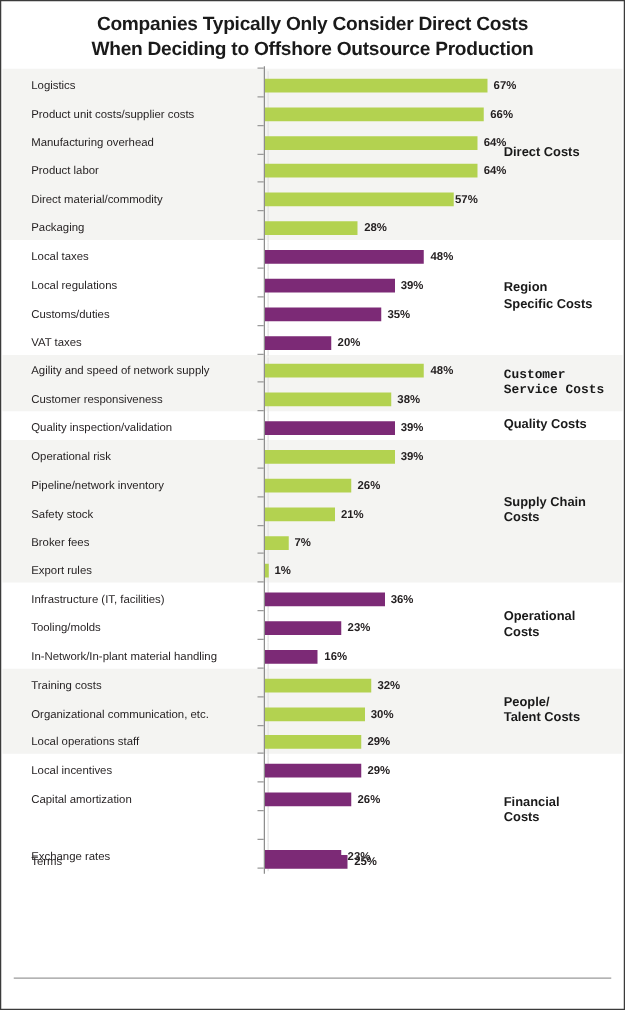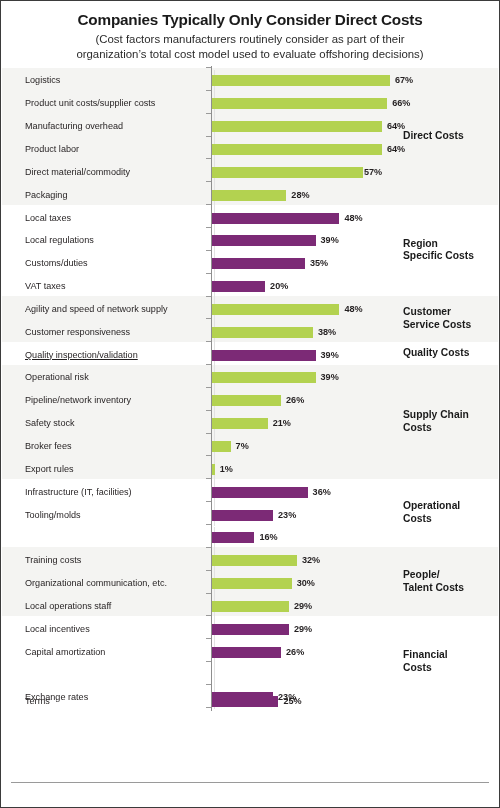--- a/index.html
+++ b/index.html
@@ -145,24 +145,21 @@
   }
 </style>
 </head>
 <body>
 
 <div id="figure">
 
   <div id="title-block">
     <div id="title-lines">
         <div class="title-line">Companies Typically Only Consider Direct Costs</div>
-      </div>
-    <div id="subtitle-block">
-        <div class="subtitle-line">(Cost factors manufacturers routinely consider as part of their</div>
-        <div class="subtitle-line">organization’s total cost model used to evaluate offshoring decisions)</div>
+        <div class="title-line">When Deciding to Offshore Outsource Production</div>
       </div>
   </div>
 
   <div id="chart">
     <div id="bands">
         <div class="group-band" style="top: 0px; height: 137.1px;"></div>
         <div class="group-band" style="top: 228.5px; height: 45.7px;"></div>
         <div class="group-band" style="top: 297.05px; height: 114.25px;"></div>
         <div class="group-band" style="top: 479.85px; height: 68.55px;"></div>
       </div>
@@ -281,21 +278,21 @@
           <div class="row-label" style="top: 5.925px;">Agility and speed of network supply</div>
           <div class="bar" style="left: 211px; width: 127.44px; top: 5.925px; background: rgb(179, 210, 80);"></div>
           <div class="bar-value" style="left: 343.44px; top: 5.925px;">48%</div>
         </div>
         <div class="row" style="top: 253.35px; height: 22.85px;">
           <div class="row-label" style="top: 5.925px;">Customer responsiveness</div>
           <div class="bar" style="left: 211px; width: 100.89px; top: 5.925px; background: rgb(179, 210, 80);"></div>
           <div class="bar-value" style="left: 316.89px; top: 5.925px;">38%</div>
         </div>
         <div class="row" style="top: 276.2px; height: 22.85px;">
-          <div class="row-label" style="top: 5.925px; text-decoration: underline;">Quality inspection/validation</div>
+          <div class="row-label" style="top: 5.925px;">Quality inspection/validation</div>
           <div class="bar" style="left: 211px; width: 103.545px; top: 5.925px; background: rgb(124, 42, 118);"></div>
           <div class="bar-value" style="left: 319.545px; top: 5.925px;">39%</div>
         </div>
         <div class="row" style="top: 299.05px; height: 22.85px;">
           <div class="row-label" style="top: 5.925px;">Operational risk</div>
           <div class="bar" style="left: 211px; width: 103.545px; top: 5.925px; background: rgb(179, 210, 80);"></div>
           <div class="bar-value" style="left: 319.545px; top: 5.925px;">39%</div>
         </div>
         <div class="row" style="top: 321.9px; height: 22.85px;">
           <div class="row-label" style="top: 5.925px;">Pipeline/network inventory</div>
@@ -321,20 +318,21 @@
           <div class="row-label" style="top: 5.925px;">Infrastructure (IT, facilities)</div>
           <div class="bar" style="left: 211px; width: 95.58px; top: 5.925px; background: rgb(124, 42, 118);"></div>
           <div class="bar-value" style="left: 311.58px; top: 5.925px;">36%</div>
         </div>
         <div class="row" style="top: 436.15px; height: 22.85px;">
           <div class="row-label" style="top: 5.925px;">Tooling/molds</div>
           <div class="bar" style="left: 211px; width: 61.065px; top: 5.925px; background: rgb(124, 42, 118);"></div>
           <div class="bar-value" style="left: 277.065px; top: 5.925px;">23%</div>
         </div>
         <div class="row" style="top: 459px; height: 22.85px;">
+          <div class="row-label" style="top: 5.925px;">In-Network/In-plant material handling</div>
           <div class="bar" style="left: 211px; width: 42.48px; top: 5.925px; background: rgb(124, 42, 118);"></div>
           <div class="bar-value" style="left: 258.48px; top: 5.925px;">16%</div>
         </div>
         <div class="row" style="top: 481.85px; height: 22.85px; text-align: right;">
           <div class="row-label" style="top: 5.925px;">Training costs</div>
           <div class="bar" style="left: 211px; width: 84.96px; top: 5.925px; background: rgb(179, 210, 80);"></div>
           <div class="bar-value" style="left: 300.96px; top: 5.925px;">32%</div>
         </div>
         <div class="row" style="top: 504.7px; height: 22.85px;">
           <div class="row-label" style="top: 5.925px;">Organizational communication, etc.</div>
@@ -368,21 +366,21 @@
         </div>
       </div>
     <div id="group-labels">
         <div class="group-label" style="top: 62.25px;">
           <div>Direct Costs</div>
         </div>
         <div class="group-label" style="top: 170.2px;">
           <div>Region</div>
           <div>Specific Costs</div>
         </div>
-        <div class="group-label" style="top: 238.75px;">
+        <div class="group-label" style="top: 238.75px; font-family: Liberation Mono, monospace;">
           <div>Customer</div>
           <div>Service Costs</div>
         </div>
         <div class="group-label" style="top: 279.325px;">
           <div>Quality Costs</div>
         </div>
         <div class="group-label" style="top: 341.575px;">
           <div>Supply Chain</div>
           <div>Costs</div>
         </div>

